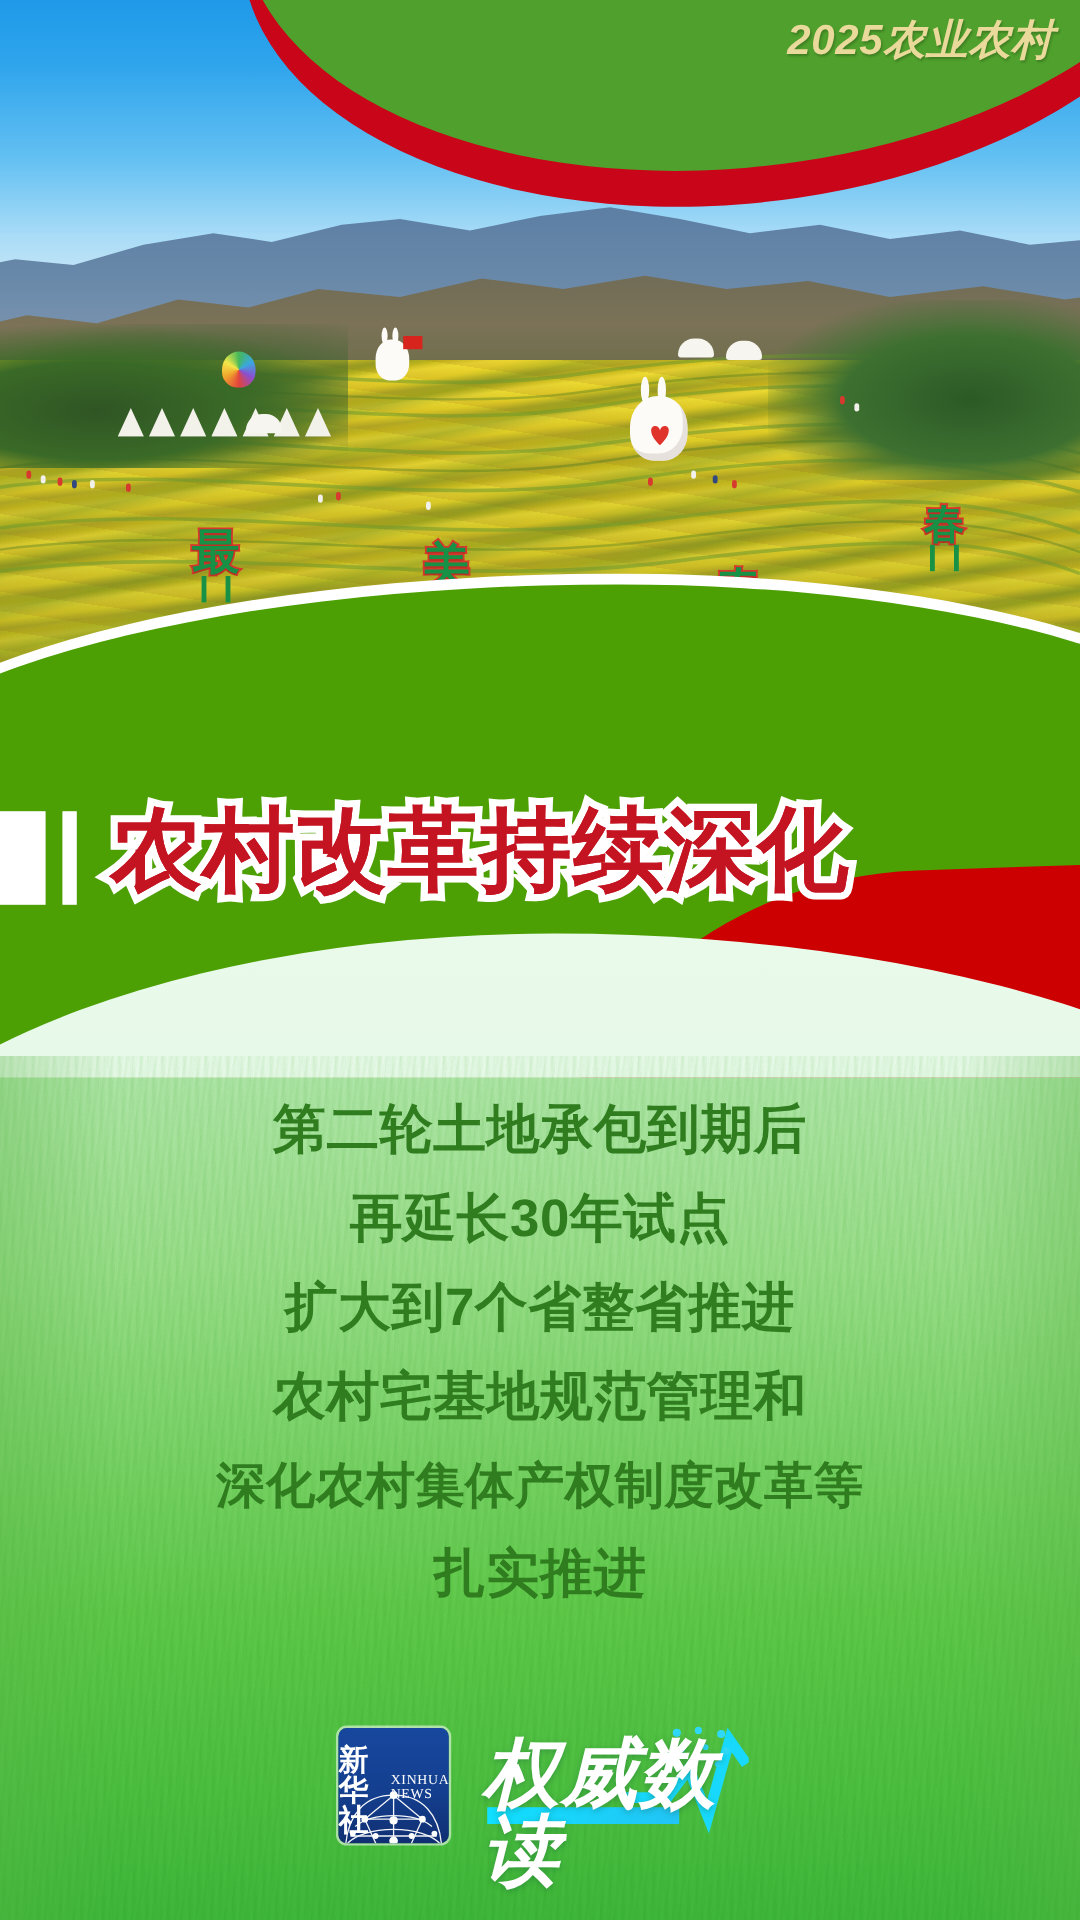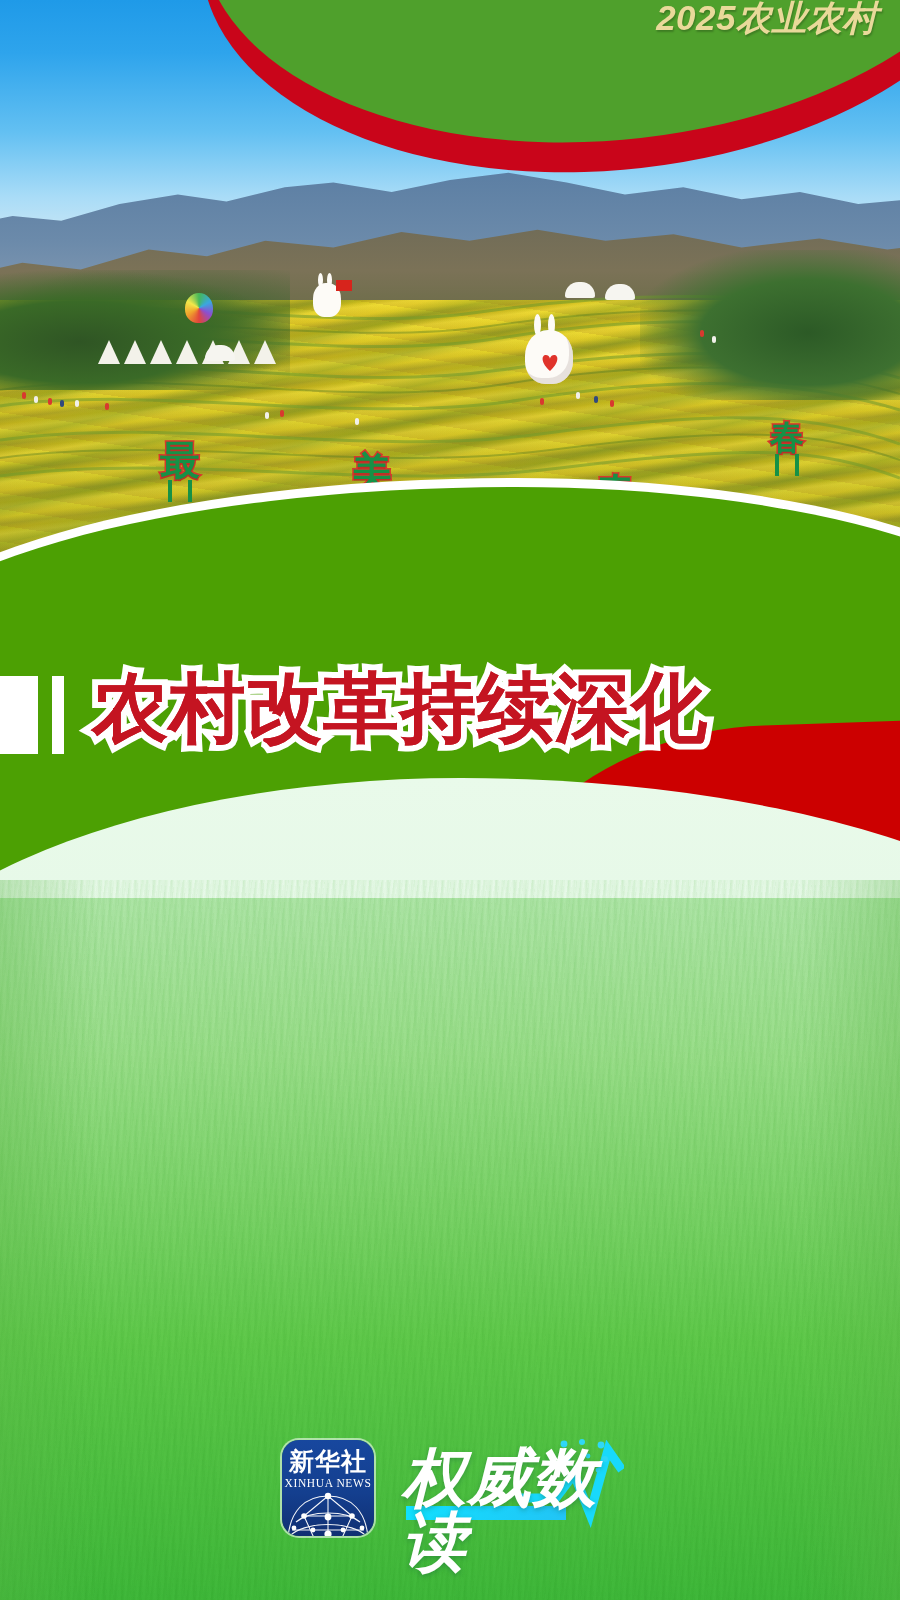--- a/index.html
+++ b/index.html
@@ -153,21 +153,21 @@
     transform:rotate(-5deg);
   }
   .header-green{
     position:absolute; right:-120px; top:-330px;
     width:820px; height:470px;
     border-radius:0 0 56% 54%;
     background:#4fa02c;
     transform:rotate(-5deg);
   }
   .header-title{
-    position:absolute; right:22px; top:0;
+    position:absolute; right:22px; top:16px;
     text-align:right;
     color:#e9d99a;
     line-height:1.02;
     z-index:6;
   }
   .ht-l1{
     font-size:35px; font-weight:900; font-style:italic;
     letter-spacing:.5px;
     text-shadow:1px 2px 2px rgba(0,0,0,.22);
   }
@@ -253,25 +253,25 @@
   .body-text .ln{ display:block; white-space:nowrap; }
 
   
   .footer{
     position:absolute; left:0; top:1418px; width:900px; height:140px;
     display:flex; align-items:center; justify-content:center; gap:24px;
     z-index:6;
   }
   .xh-logo{
     position:relative;
-    width:92px; height:96px; border-radius:17px;
+    width:92px; height:96px; border-radius:7px;
     background:linear-gradient(180deg,#17479e 0%,#143f8f 55%,#102f72 100%);
     box-shadow:0 0 0 2px rgba(255,255,255,.55);
     overflow:hidden;
-    display:flex; flex-direction:column; align-items:center;
+    display:flex; align-items:center;
   }
   .xh-cn{
     margin-top:9px;
     color:#fff; font-size:25px; font-weight:700; letter-spacing:1px;
     line-height:1;
   }
   .xh-en{
     margin-top:4px;
     color:#fff; font-family:Liberation Serif, serif;
     font-size:11.5px; letter-spacing:.6px; line-height:1;
@@ -412,20 +412,28 @@
     <span class="bar-wide"></span>
     <span class="bar-thin"></span>
   </div>
 
   <div class="main-title">农村改革持续深化</div>
   <div class="main-title-fill">农村改革持续深化</div>
 
   <div class="texture" style="top:880px;"></div>
   <div class="side-shade" style="top:880px;"></div>
 
+  <div class="body-text">
+    <span class="ln">第二轮土地承包到期后</span>
+    <span class="ln">再延长30年试点</span>
+    <span class="ln">扩大到7个省整省推进</span>
+    <span class="ln">农村宅基地规范管理和</span>
+    <span class="ln" style="font-size:41px;">深化农村集体产权制度改革等</span>
+    <span class="ln">扎实推进</span>
+  </div>
 
   <div class="footer">
 
     <div class="xh-logo">
       <div class="xh-cn">新华社</div>
       <div class="xh-en">XINHUA NEWS</div>
       <svg class="xh-net" viewBox="0 0 92 46">
         <g stroke="#ffffff" stroke-width="1.1" fill="none" opacity=".95">
           <path d="M46 4 C 22 4, 8 20, 6 46 M46 4 C 70 4, 84 20, 86 46"></path>
           <path d="M46 4 L 46 46 M46 4 L 22 24 M46 4 L 70 24"></path>

